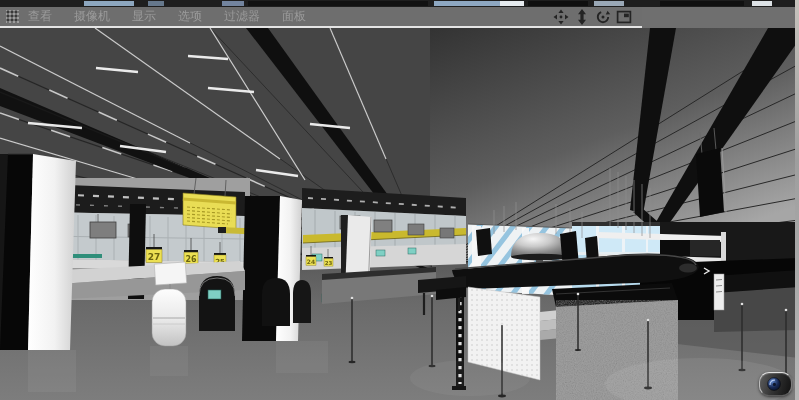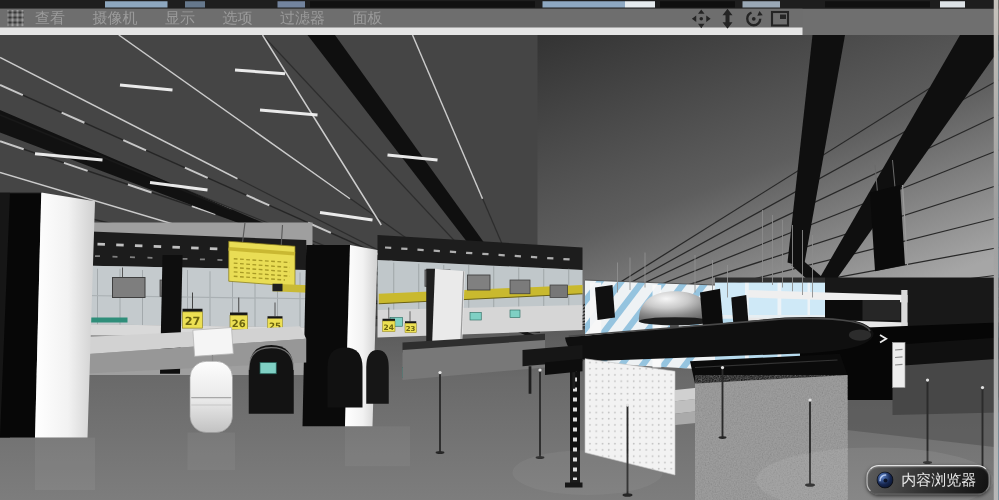--- a/index.html
+++ b/index.html
@@ -3,21 +3,21 @@
 <meta charset="utf-8">
 <style>
   html,body{margin:0;padding:0;background:#3a3a3a;}
   .app{position:relative;width:799px;height:400px;overflow:hidden;
        font-family:"Liberation Sans","DejaVu Sans",sans-serif;background:#6f6f6f;}
   
   .sliver{position:absolute;left:0;top:0;width:799px;height:7px;background:#1e1e1e;}
   .sliver div{position:absolute;top:1px;height:5px;}
   
   .menubar{position:absolute;left:0;top:7px;width:642px;height:21px;background:#6e6e6e;
-           display:flex;align-items:center;border-bottom:6px solid #e5e5e5;box-sizing:border-box;}
+           display:flex;align-items:center;border-bottom:2px solid #e5e5e5;box-sizing:border-box;}
   .handle{width:13px;height:13px;margin:0 9px 0 6px;flex:0 0 auto;
           background-image:radial-gradient(#393939 32%,transparent 36%),
                            radial-gradient(#9d9d9d 32%,transparent 36%);
           background-size:4px 4px;background-position:0 0,2px 2px;}
   .menubar .item{color:#9b9b9b;font-size:12px;line-height:21px;margin-right:22px;cursor:default;white-space:nowrap;}
   .viewctrls{margin-left:auto;display:flex;align-items:center;gap:5px;padding-right:10px;}
   .viewctrls .vc{width:16px;height:16px;display:block;}
   
   .viewport{position:absolute;left:0;top:28px;width:799px;height:372px;background:#0ea5e9;}
   .viewport svg{display:block;}
@@ -497,18 +497,17 @@
           <radialGradient id="cbg" cx="0.35" cy="0.3" r="0.9">
             <stop offset="0" stop-color="#5b82c8"></stop>
               <stop offset="0.55" stop-color="#15254e"></stop>
               <stop offset="1" stop-color="#070d1d"></stop>
           </radialGradient>
         </defs>
         <circle cx="7" cy="7" r="6.4" fill="url(#cbg)" stroke="#000" stroke-width="0.5"></circle>
         <path d="M3,8 A4.4,4.4 0 0 1 8,3.1" fill="none" stroke="#cfe0ff" stroke-width="1.2" opacity="0.8"></path>
         <circle cx="7.4" cy="7.4" r="1.6" fill="#0a1020" opacity="0.9"></circle>
       </svg>
-      <span class="tt-label">内容浏览器</span>
     </div>
   </div>
 
   <div class="edge-right"></div>
 </div>
 
 </body></html>

